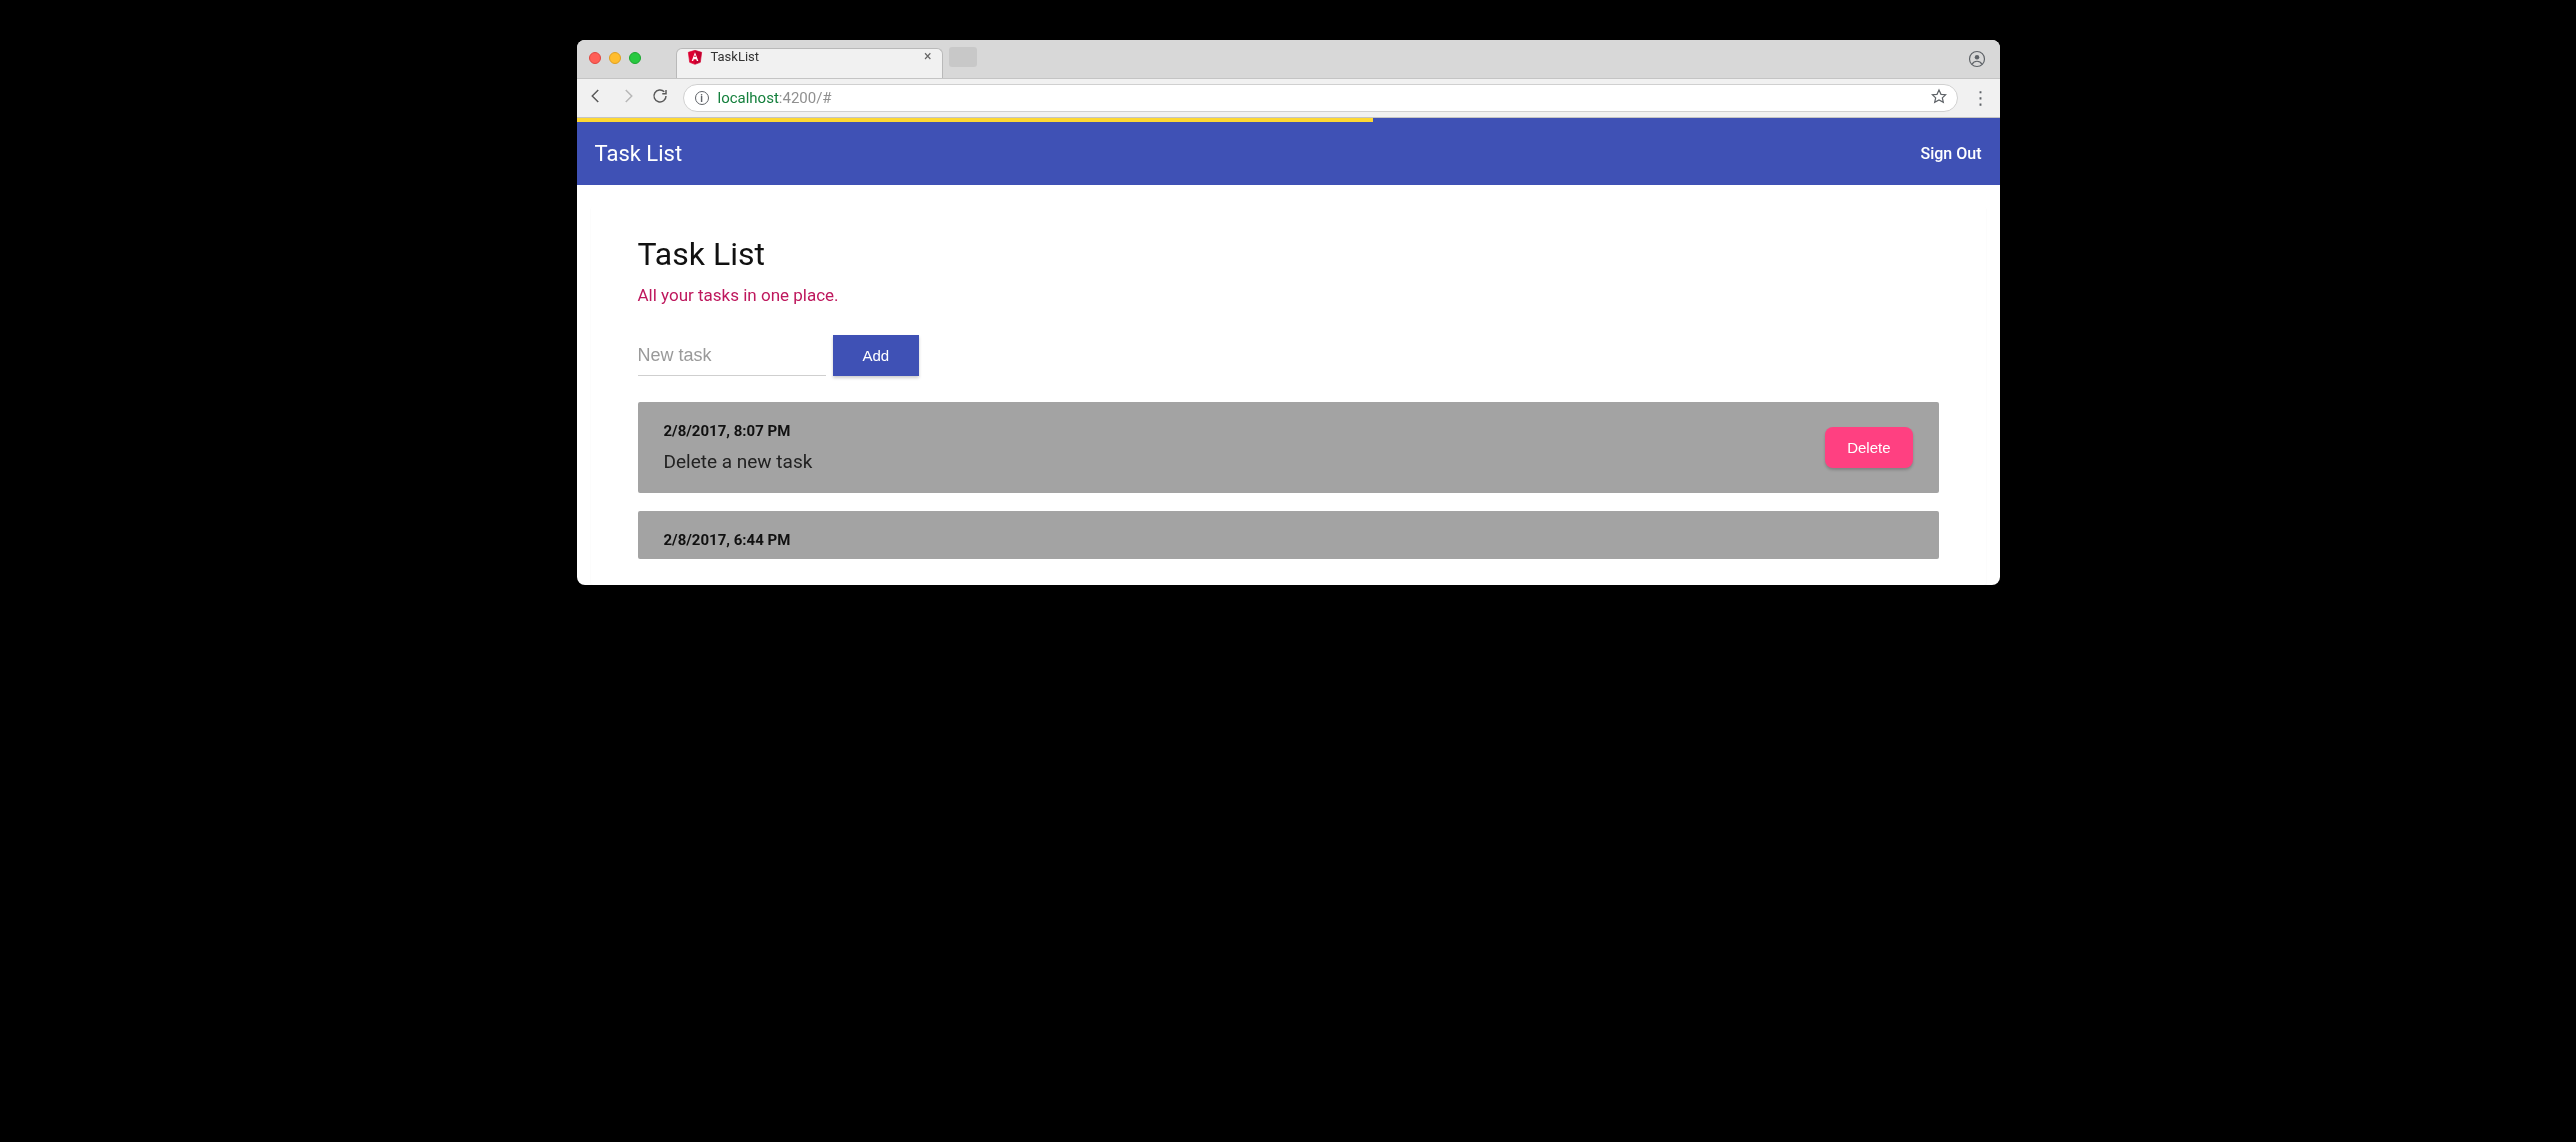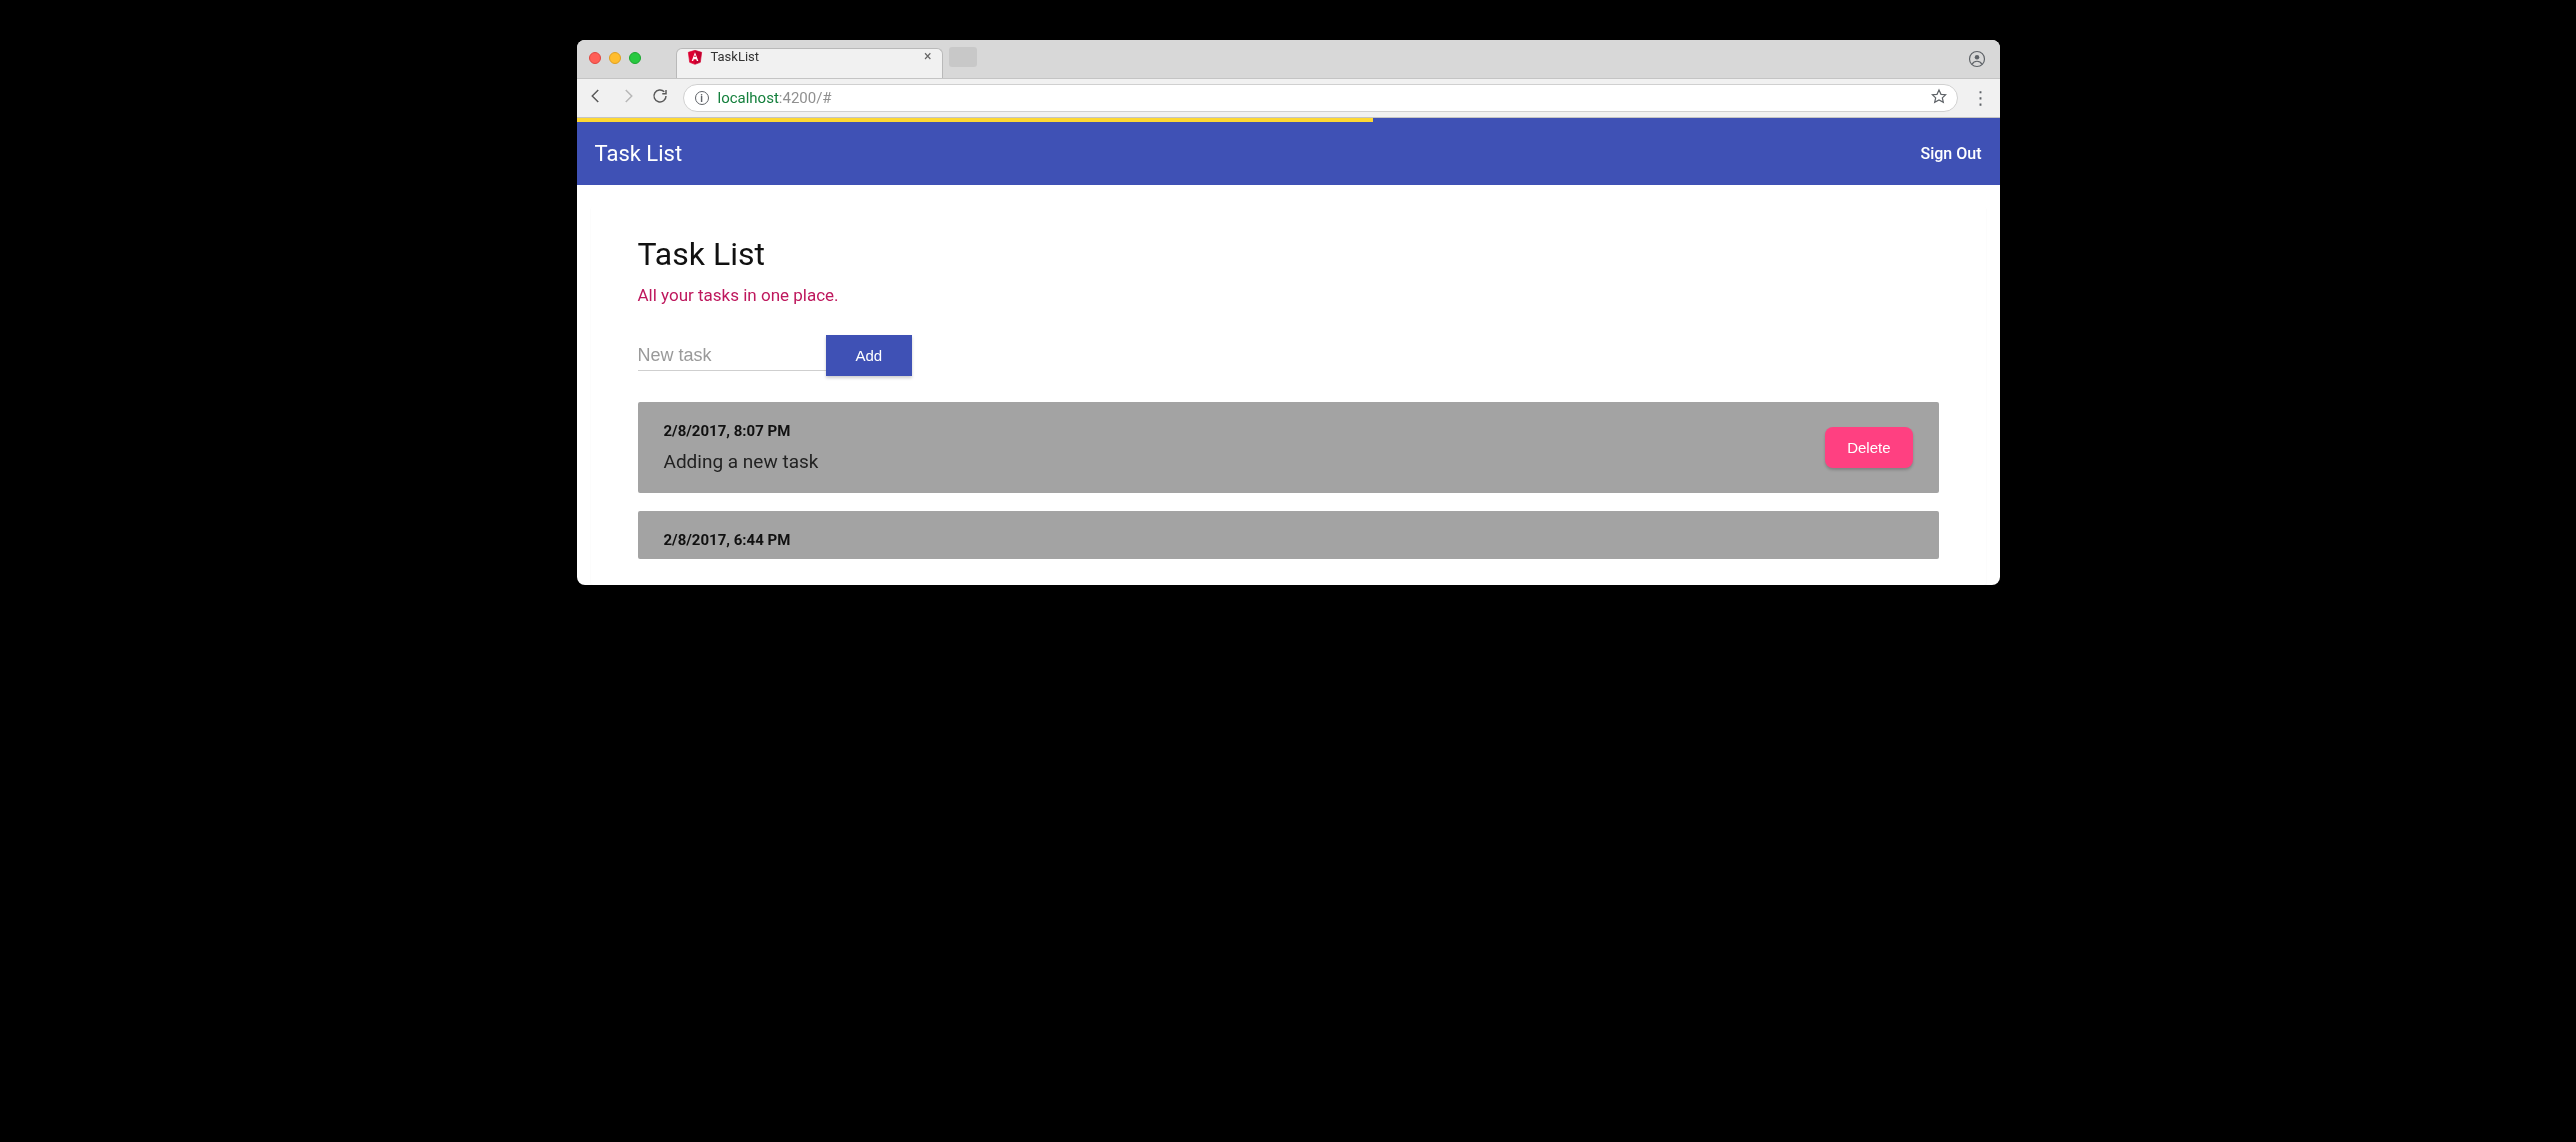--- a/index.html
+++ b/index.html
@@ -144,21 +144,21 @@
     background: #fff;
     border-radius: 2px;
     box-shadow: 0 1px 2px rgba(0,0,0,0.06);
     padding: 28px 47px 0 47px;
     height: 378px;
     overflow: hidden;
   }
   .card h1 { font-size: 32px; font-weight: 400; color:#111; margin-bottom: 12px; }
   .card .sub { font-size: 17px; color:#be185d; margin-bottom: 30px; }
 
-  .addrow { display:flex; align-items:center; gap:0; margin-bottom: 26px; }
+  .addrow { display:flex; gap:7px; margin-bottom: 26px; }
   .addrow input {
     border:none; border-bottom:1px solid #cfcfcf;
     font-size:18px; color:#333; padding:4px 0; width:188px; outline:none;
     background:transparent;
   }
   .addrow input::placeholder { color:#9a9a9a; }
   .addrow button {
     background:#3f51b5; color:#fff; border:none;
     font-size:15px; font-weight:500;
     padding: 12px 30px;
@@ -265,21 +265,21 @@
       <p class="sub">All your tasks in one place.</p>
 
       <div class="addrow">
         <input type="text" placeholder="New task" style="">
         <button>Add</button>
       </div>
 
       <div class="task">
         <div class="meta">
           <div class="ts">2/8/2017, 8:07 PM</div>
-          <div class="text">Adding a new task</div>
+          <div class="text">Delete a new task</div>
         </div>
         <button>Delete</button>
       </div>
 
       <div class="task partial">
         <div class="meta">
           <div class="ts">2/8/2017, 6:44 PM</div>
         </div>
       </div>
 

